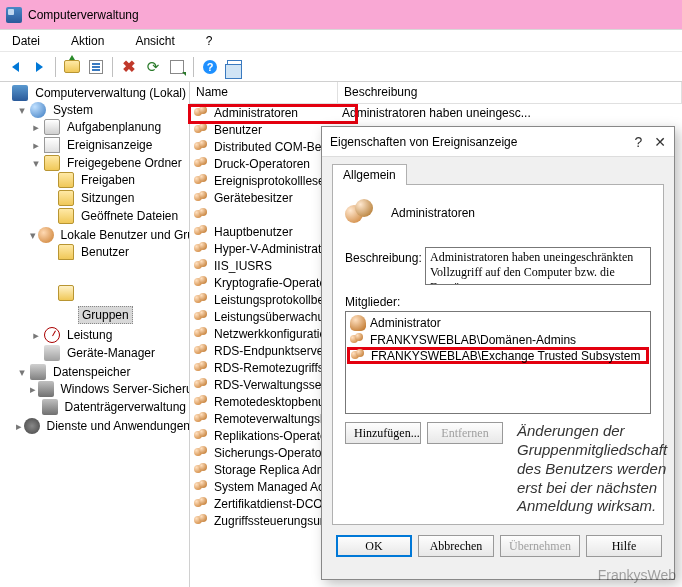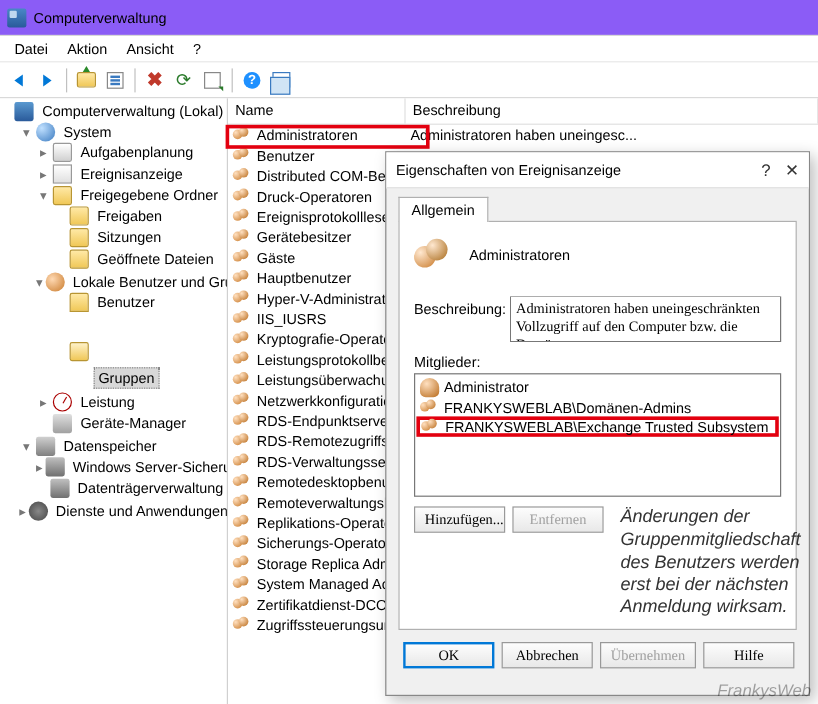--- a/index.html
+++ b/index.html
@@ -1,25 +1,25 @@
 <!DOCTYPE html>
 <html><head>
 <meta charset="utf-8">
 <style>
   * { box-sizing: border-box; font-family: "Segoe UI", Tahoma, sans-serif; }
   body { margin: 0; width: 682px; height: 587px; overflow: hidden; background: #fff; font-size: 12px; color: #000; position: relative; }
 
   
-  .titlebar { height: 30px; background: #8b5cf6; border-bottom: 1px solid #d8d8d8; display: flex; align-items: center; padding: 0 6px; }
+  .titlebar { height: 30px; background: #f9a8d4; border-bottom: 1px solid #d8d8d8; display: flex; align-items: center; padding: 0 6px; }
   .titlebar .app-icon { width: 16px; height: 16px; background: linear-gradient(#4a88c7,#2a5a9a); border-radius: 2px; margin-right: 6px; position:relative; }
   .titlebar .app-icon::after{content:"";position:absolute;left:2px;top:2px;width:6px;height:6px;background:#c0d8f0;border-radius:1px;}
   .titlebar .title { font-size: 12px; }
 
   
-  .menubar { height: 22px; display: flex; align-items: center; padding: 0 4px; border-bottom: 1px solid #e8e8e8; }
+  .menubar { height: 22px; display: flex; align-items: center; padding: 0 4px; border-bottom: 1px solid #e8e8e8; gap: 15px; }
   .menubar .item { padding: 2px 8px; }
 
   
   .toolbar { height: 30px; display: flex; align-items: center; padding: 0 4px; border-bottom: 1px solid #d0d0d0; gap: 2px; }
   .tbtn { width: 22px; height: 22px; display: flex; align-items: center; justify-content: center; border: 1px solid transparent; }
   .sep { width: 1px; height: 20px; background: #c0c0c0; margin: 0 3px; }
   .arrow-l, .arrow-r { width:0;height:0;border-top:5px solid transparent;border-bottom:5px solid transparent; }
   .arrow-l { border-right: 7px solid #0078d7; }
   .arrow-r { border-left: 7px solid #0078d7; }
   .up-folder{width:16px;height:13px;background:linear-gradient(#ffe9a6,#f0c858);border:1px solid #b89532;border-radius:2px;position:relative;}
@@ -104,21 +104,21 @@
   .mico-grp::before{content:"";position:absolute;left:0;top:3px;width:8px;height:8px;border-radius:50%;background:radial-gradient(circle at 30% 30%,#ffe0c0,#c97a2a);}
   .mico-grp::after{content:"";position:absolute;left:5px;top:1px;width:8px;height:8px;border-radius:50%;background:radial-gradient(circle at 30% 30%,#ffe0c0,#b86a1a);}
   .btns-row{display:flex;align-items:flex-start;margin-top:8px;gap:6px;}
   .btn{min-width:76px;height:22px;border:1px solid #999;background:linear-gradient(#fdfdfd,#e8e8e8);font:12px "Segoe UI";padding:0 8px;}
   .btn:disabled{color:#a0a0a0;}
   .note{flex:1;font-size:15px;color:#333;padding-left:8px;line-height:1.25;font-style:italic;}
   .dlg-footer{display:flex;justify-content:flex-end;gap:6px;padding:10px 2px 2px 2px;}
   .btn-default{border:2px solid #0078d7;}
   .hl-member{border:3px solid #e3000f;margin:-1px -1px 0 -1px;padding:0 1px;}
 
-  .watermark{position:absolute;right:6px;bottom:4px;color:rgba(0,0,0,.35);font-size:14px;font-style:italic;pointer-events:none;}
+  .watermark{position:absolute;right:6px;bottom:4px;color:rgba(0,0,0,.35);font-size:14px;pointer-events:none;}
 </style>
 </head>
 <body>
 
 <div class="titlebar">
   <div class="app-icon"></div>
   <div class="title">Computerverwaltung</div>
 </div>
 
 <div class="menubar">
@@ -323,21 +323,20 @@
         <div class="group-row">
           <span class="grp-icon"></span>
           <span class="gname">Ereignisprotokollleser</span>
         </div>
         <div class="group-row">
           <span class="grp-icon"></span>
           <span class="gname">Gerätebesitzer</span>
         </div>
         <div class="group-row">
           <span class="grp-icon"></span>
-          <span class="gname">Gäste</span>
         </div>
         <div class="group-row">
           <span class="grp-icon"></span>
           <span class="gname">Hauptbenutzer</span>
         </div>
         <div class="group-row">
           <span class="grp-icon"></span>
           <span class="gname">Hyper-V-Administratoren</span>
         </div>
         <div class="group-row">

